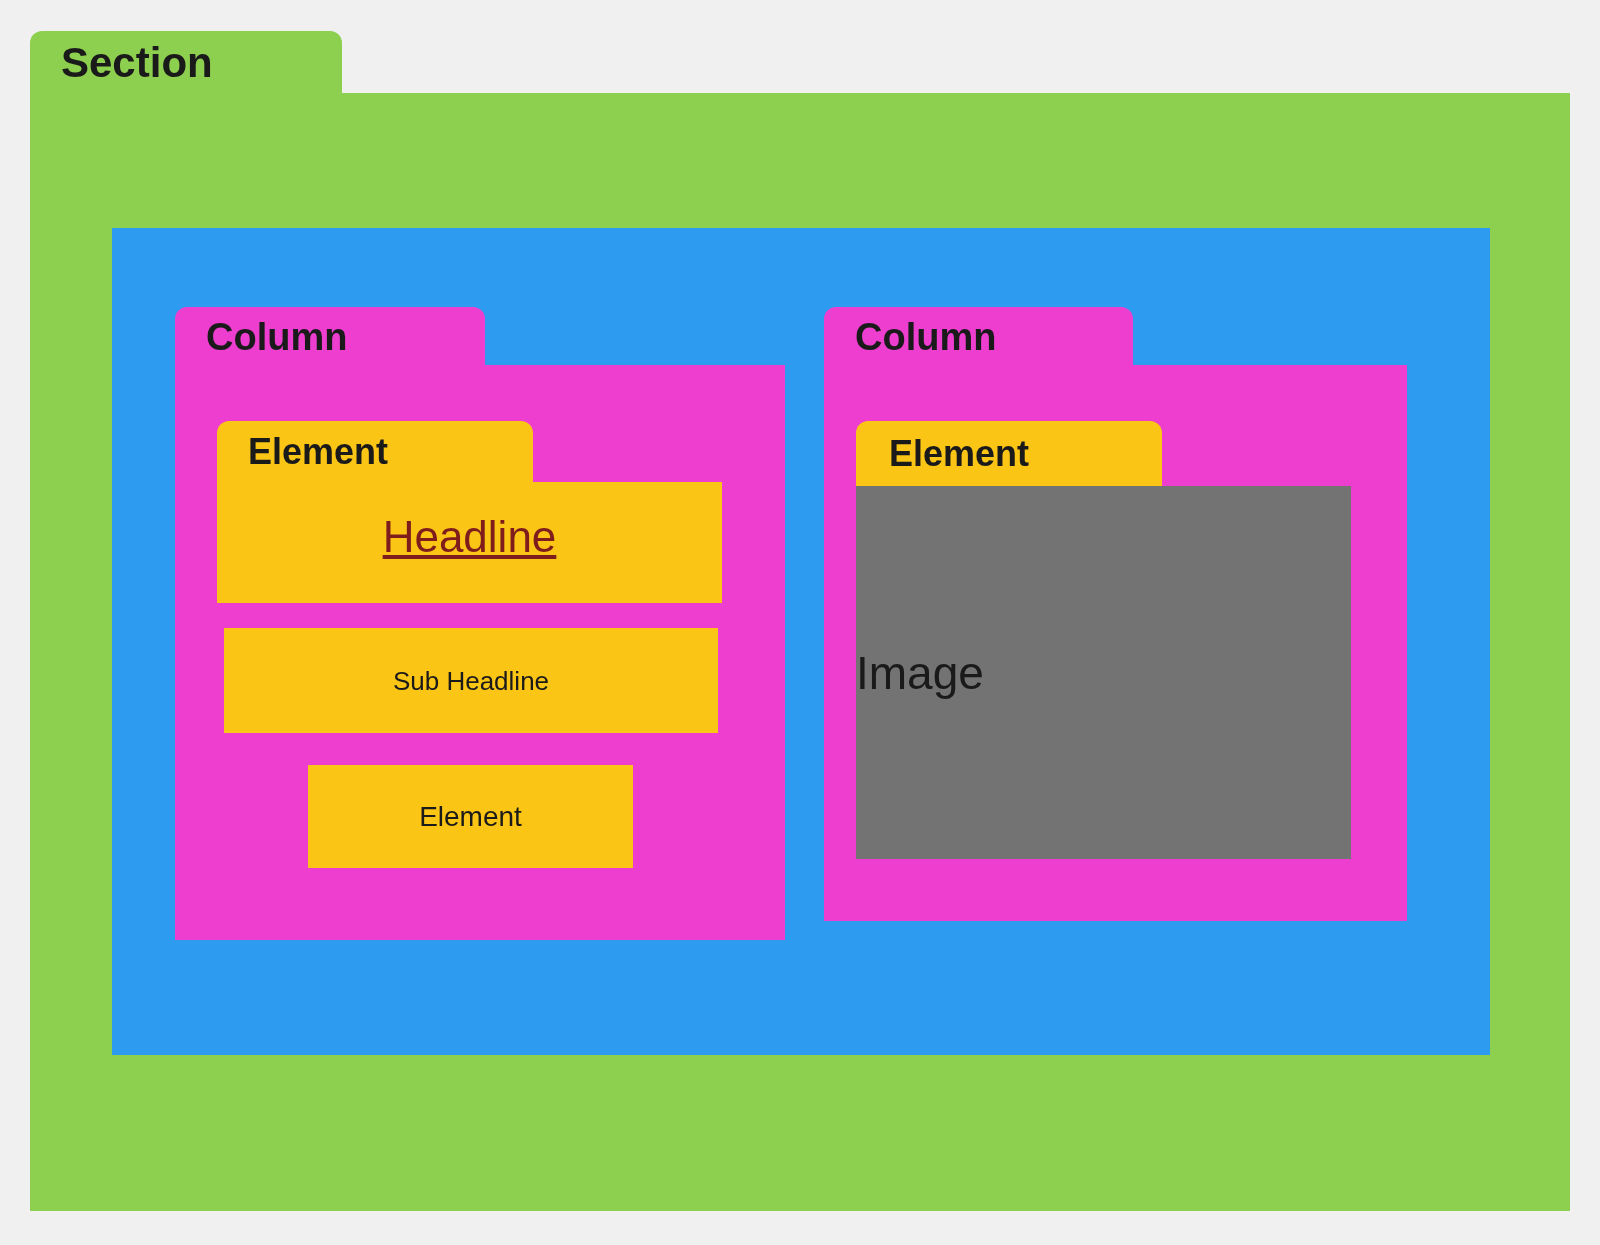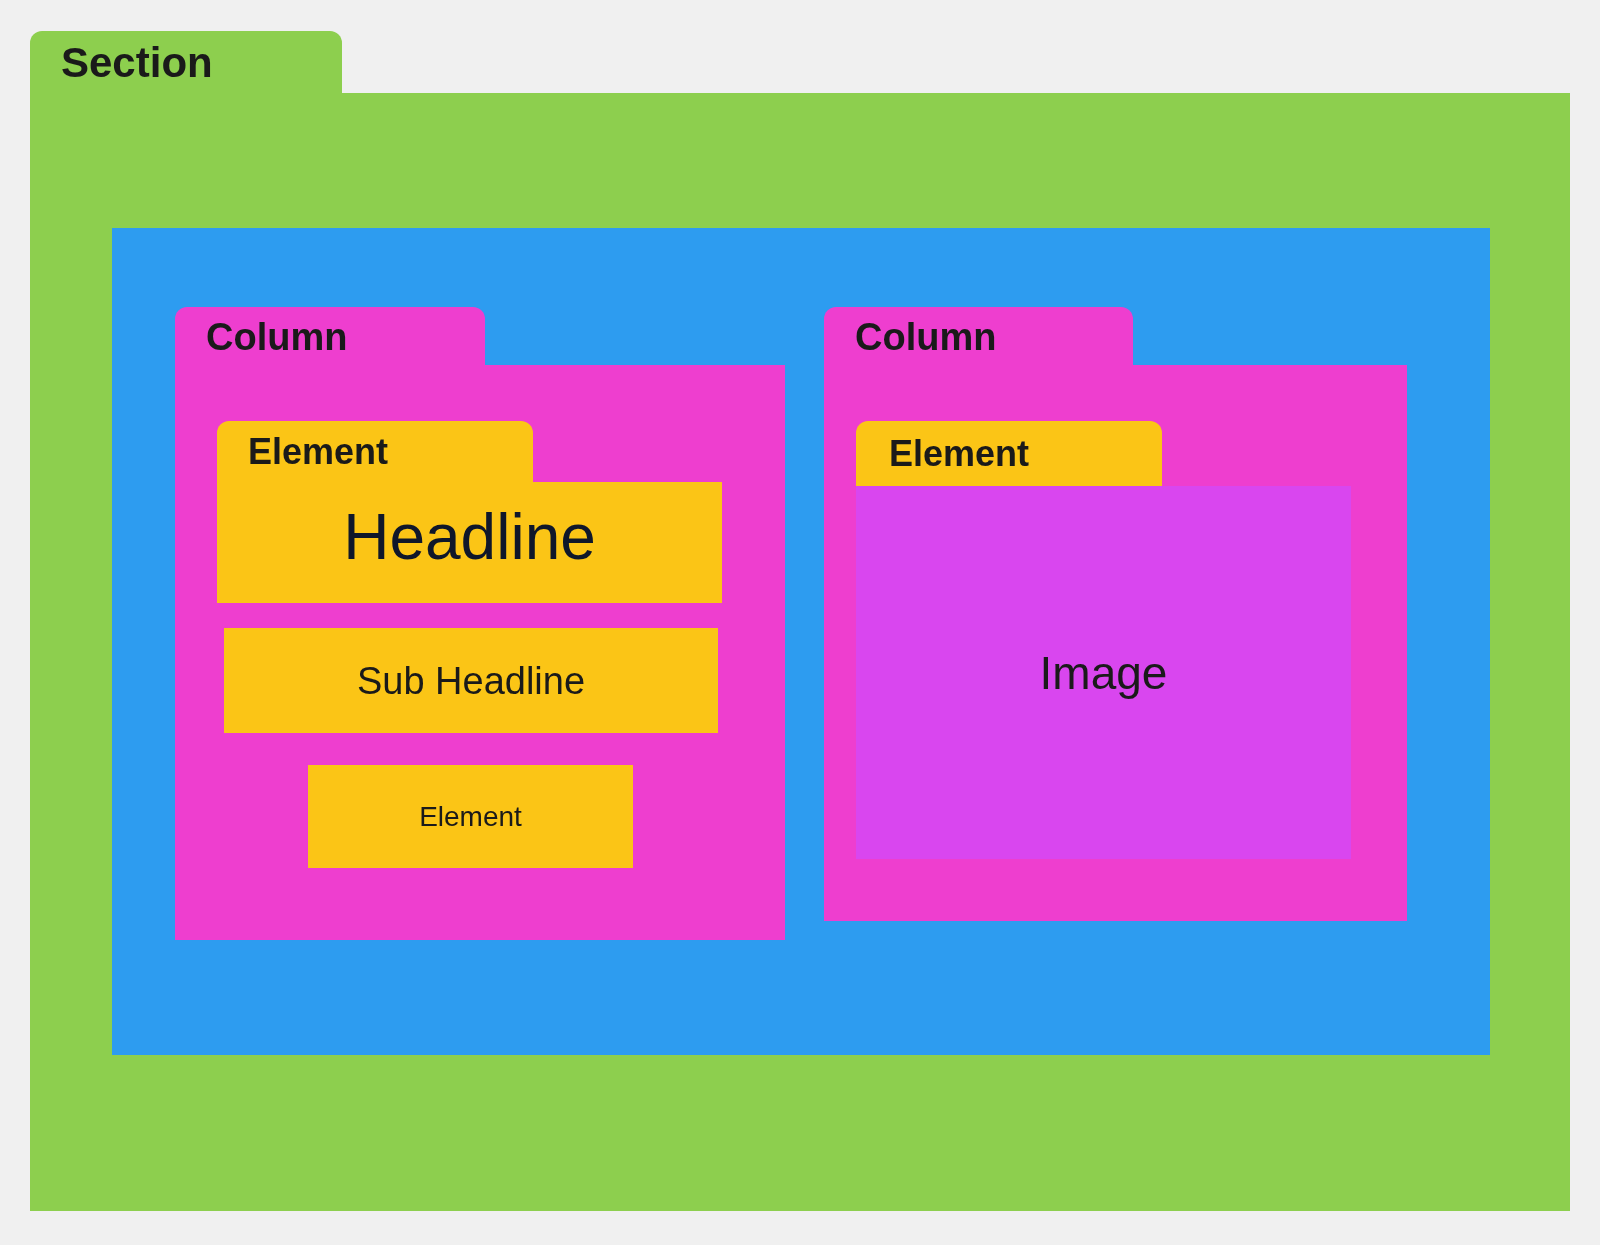--- a/index.html
+++ b/index.html
@@ -119,42 +119,43 @@
   #element-1-folder > .body {
     top: 61px;
     width: 505px;
     height: 121px;
     background: #fbc516;
     display: flex;
     align-items: center;
     justify-content: center;
   }
   #element-1-folder > .body > .content-text {
-    font-size: 64px;
-    color: #0f172a;
+    font-size: 44px;
+    color: #7f1d1d;
     line-height: 1;
     position: relative;
     top: -6px;
+    text-decoration: underline;
   }
 
   #element-2-folder { left: 856px; top: 421px; width: 495px; height: 438px; }
   #element-2-folder > .tab {
     width: 306px; height: 66px;
     background: #fbc516;
     padding-left: 33px;
   }
   #element-2-folder > .tab > .tab-label { font-size: 36px; }
   #element-2-folder > .body {
     top: 65px;
     width: 495px;
     height: 373px;
-    background: #d946ef;
-    display: flex;
-    align-items: center;
-    justify-content: center;
+    background: #737373;
+    display: flex;
+    align-items: center;
+    justify-content: flex-start;
   }
   #element-2-folder > .body > .content-text {
     font-size: 46px;
     color: #1a1a1a;
     line-height: 1;
   }
 
   
   .plain-box {
     position: absolute;
@@ -162,21 +163,21 @@
     display: flex;
     align-items: center;
     justify-content: center;
     box-sizing: border-box;
     color: #1a1a1a;
     line-height: 1;
   }
   #sub-headline-box {
     left: 224px; top: 628px;
     width: 494px; height: 105px;
-    font-size: 38px;
+    font-size: 26px;
   }
   #button-box {
     left: 308px; top: 765px;
     width: 325px; height: 103px;
     font-size: 28px;
   }
 </style>
 </head>
 <body>
 

